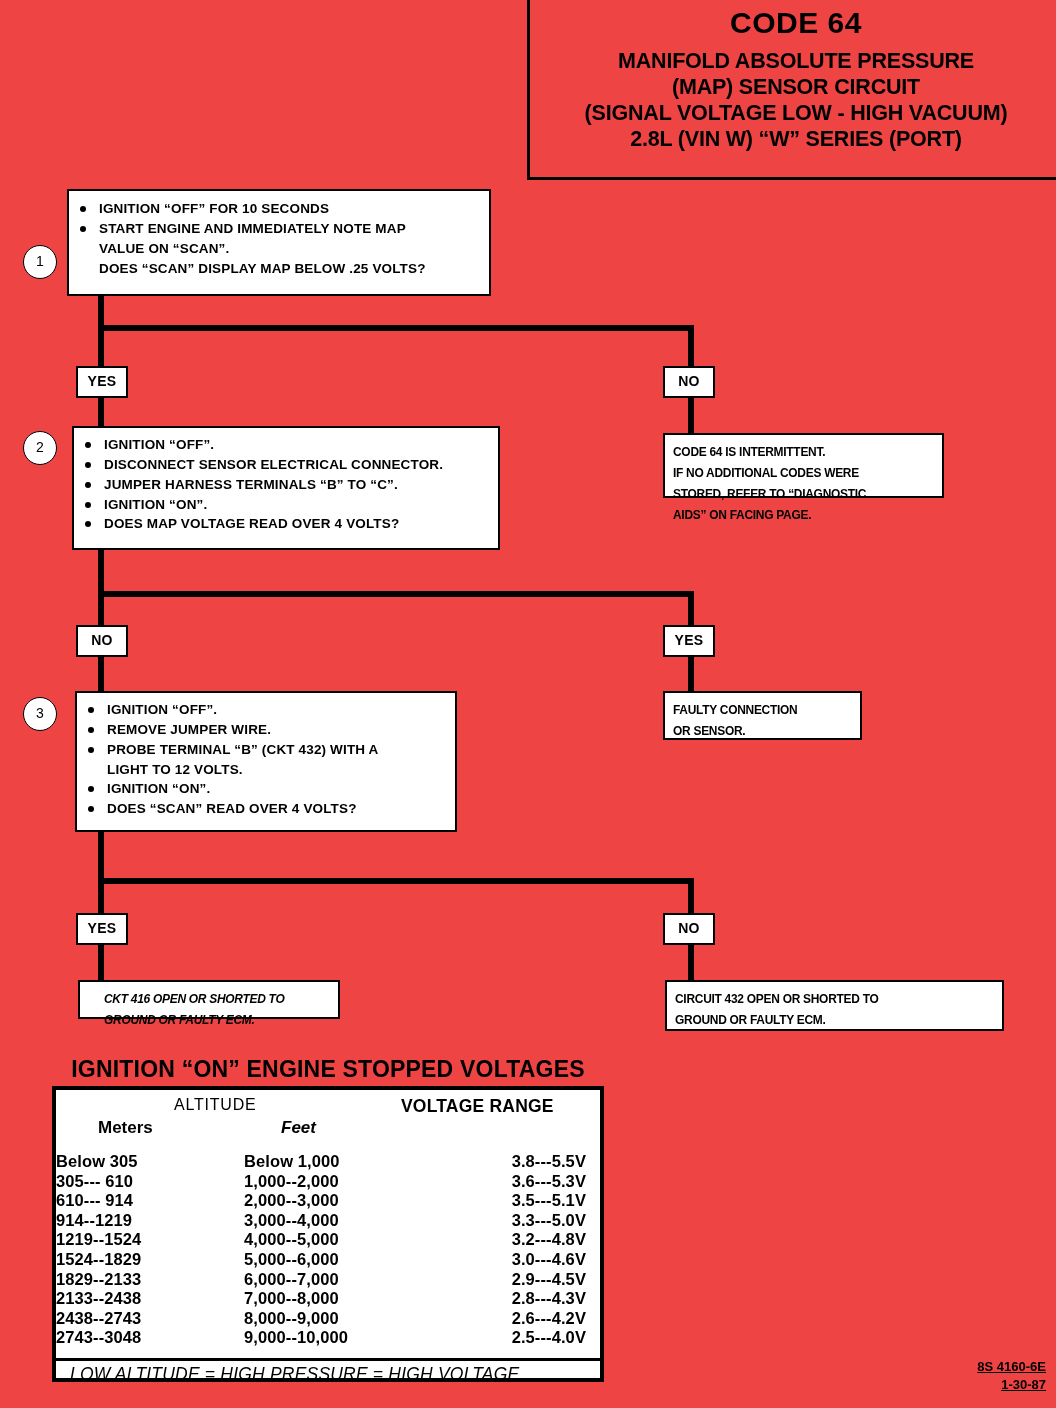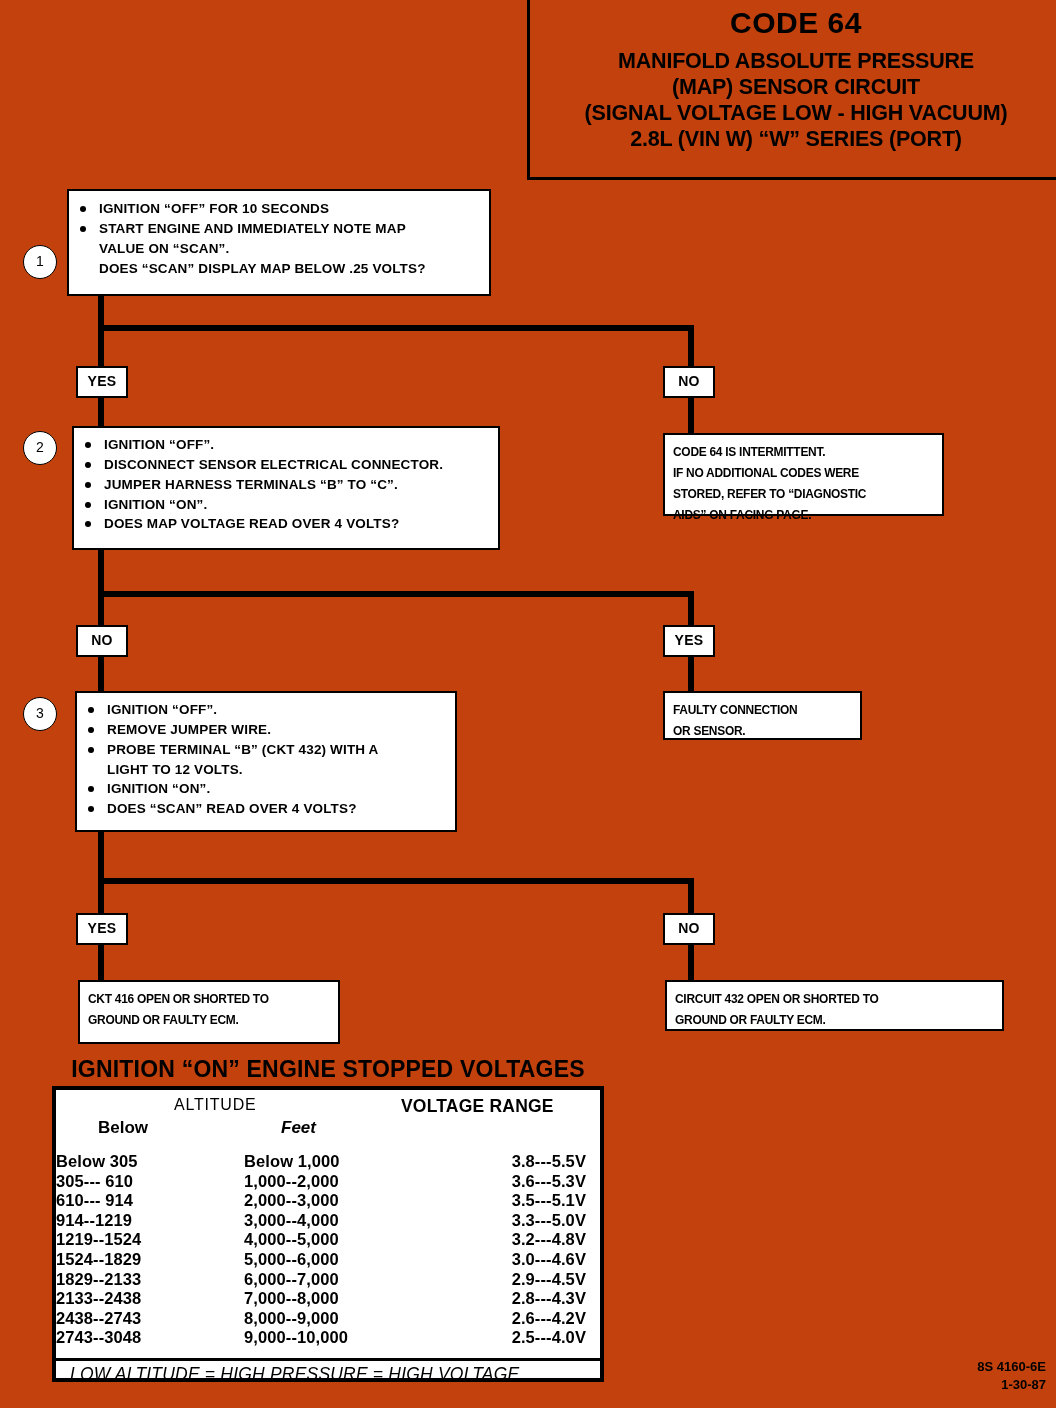--- a/index.html
+++ b/index.html
@@ -9,21 +9,21 @@
     background: #ffffff;
   }
   body {
     font-family: "Liberation Sans", sans-serif;
     color: #000000;
   }
   #page {
     position: relative;
     width: 1056px;
     height: 1408px;
-    background: #c2410c;
+    background: #ef4444;
     overflow: hidden;
   }
 
   
   #title-box {
     position: absolute;
     left: 527px;
     top: -4px;
     width: 535px;
     height: 184px;
@@ -255,20 +255,21 @@
 
   
   #footer {
     position: absolute;
     right: 10px;
     top: 1358px;
     text-align: right;
     font-size: 13px;
     font-weight: bold;
     line-height: 1.35;
+    text-decoration: underline;
   }
 </style>
 </head>
 <body>
 
 <div id="page">
 
   <div id="title-box">
     <div id="code-title">CODE 64</div>
     <div class="title-sub">MANIFOLD ABSOLUTE PRESSURE</div>
@@ -309,21 +310,21 @@
   <div class="flow-box" style="left:72px; top:426px; width:428px; height:124px; padding:7px 10px 0 6px;">
     <ul class="step-list">
       <li class="bulleted">IGNITION “OFF”.</li>
       <li class="bulleted">DISCONNECT SENSOR ELECTRICAL CONNECTOR.</li>
       <li class="bulleted">JUMPER HARNESS TERMINALS “B” TO “C”.</li>
       <li class="bulleted">IGNITION “ON”.</li>
       <li class="bulleted">DOES MAP VOLTAGE READ OVER 4 VOLTS?</li>
     </ul>
   </div>
 
-  <div class="flow-box condensed" style="left:663px; top:433px; width:281px; height:83px; padding:6px 6px 0 8px;">
+  <div class="flow-box condensed" style="left:663px; top:433px; width:281px; height:65px; padding:6px 6px 0 8px;">
     <div class="plain-text">CODE 64 IS INTERMITTENT.</div>
     <div class="plain-text">IF NO ADDITIONAL CODES WERE</div>
     <div class="plain-text">STORED, REFER TO “DIAGNOSTIC</div>
     <div class="plain-text">AIDS” ON FACING PAGE.</div>
   </div>
 
   <div class="branch-tag" style="left:76px; top:625px;">NO</div>
   <div class="branch-tag" style="left:663px; top:625px;">YES</div>
 
   <div class="step-circle" style="left:23px; top:697px;">3</div>
@@ -339,37 +340,37 @@
   </div>
 
   <div class="flow-box condensed" style="left:663px; top:691px; width:199px; height:49px; padding:6px 6px 0 8px;">
     <div class="plain-text">FAULTY CONNECTION</div>
     <div class="plain-text">OR SENSOR.</div>
   </div>
 
   <div class="branch-tag" style="left:76px; top:913px;">YES</div>
   <div class="branch-tag" style="left:663px; top:913px;">NO</div>
 
-  <div class="flow-box condensed" style="left:78px; top:980px; width:262px; height:64px; padding:6px 6px 0 8px;">
+  <div class="flow-box condensed" style="left:78px; top:980px; width:262px; height:39px; padding:6px 6px 0 24px;font-style:italic;">
     <div class="plain-text">CKT 416 OPEN OR SHORTED TO</div>
     <div class="plain-text">GROUND OR FAULTY ECM.</div>
   </div>
 
   <div class="flow-box condensed" style="left:665px; top:980px; width:339px; height:51px; padding:6px 6px 0 8px;">
     <div class="plain-text">CIRCUIT 432 OPEN OR SHORTED TO</div>
     <div class="plain-text">GROUND OR FAULTY ECM.</div>
   </div>
 
   <div id="table-caption">IGNITION “ON” ENGINE STOPPED VOLTAGES</div>
 
   <div id="volt-table-box">
     <div id="vt-headrow">
       <div id="vt-alt-head">ALTITUDE</div>
       <div id="vt-volt-head">VOLTAGE RANGE</div>
-      <div id="vt-meters-head">Below</div>
+      <div id="vt-meters-head">Meters</div>
       <div id="vt-feet-head">Feet</div>
     </div>
 
     <div id="vt-rows">
       <div class="vt-row">
         <span class="vt-c-meters">Below 305</span><span class="vt-c-feet">Below 1,000</span><span class="vt-c-volts">3.8---5.5V</span>
       </div>
       <div class="vt-row">
         <span class="vt-c-meters">305--- 610</span><span class="vt-c-feet">1,000--2,000</span><span class="vt-c-volts">3.6---5.3V</span>
       </div>

